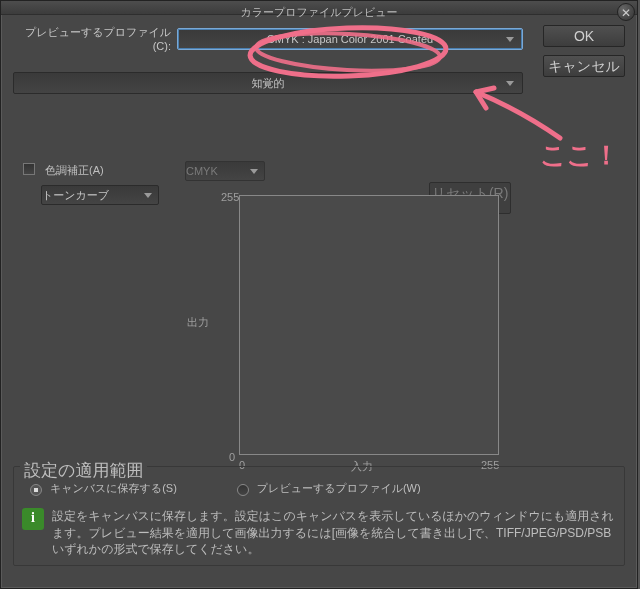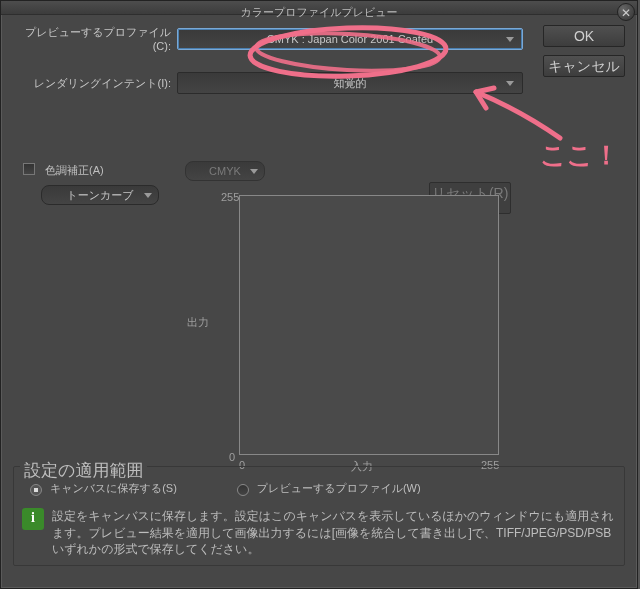--- a/index.html
+++ b/index.html
@@ -11,21 +11,21 @@
   .body { position:relative; padding:10px 12px; color:#bfbfbf; font-size:11px; height:565px;}
   .row { display:flex; align-items:center; gap:6px; }
   .lbl { width:158px; text-align:right; color:#c7c7c7;}
   .combo { flex:1; height:22px; background:linear-gradient(#3a3a3a,#444); border:1px solid #2b2b2b; border-radius:2px; position:relative; color:#c7c7c7; text-align:center; line-height:20px; font-size:11px; cursor:pointer;}
   .combo.sel { border:1px solid #7aa9d6; box-shadow:0 0 0 1px #4a7fb0 inset;}
   .combo .tri { position:absolute; right:8px; top:8px; width:0;height:0;border-left:4px solid transparent;border-right:4px solid transparent;border-top:5px solid #9a9a9a;}
   .btn { width:82px; height:22px; background:linear-gradient(#505050,#3d3d3d); border:1px solid #262626; border-radius:2px; color:#cfcfcf; font-size:14px; text-align:center; line-height:20px; cursor:pointer;}
   .btn.disabled { color:#7a7a7a; background:#3f3f3f; border:1px solid #2e2e2e; cursor:default;}
   .rightstack { position:absolute; right:12px; top:10px; display:flex; flex-direction:column; gap:8px;}
   .chkbox { width:12px; height:12px; border:1px solid #777; background:linear-gradient(#333,#444); display:inline-block; vertical-align:middle; margin-right:4px; cursor:pointer;}
-  .smallcombo { width:100px; height:20px; background:linear-gradient(#3a3a3a,#444); border:1px solid #2b2b2b; border-radius:8px; position:relative; color:#c7c7c7; text-align:center; line-height:18px; font-size:11px; cursor:pointer;}
+  .smallcombo { width:100px; height:20px; background:linear-gradient(#3a3a3a,#444); border:1px solid #2b2b2b; border-radius:2px; position:relative; color:#c7c7c7; line-height:18px; font-size:11px; cursor:pointer;}
   .smallcombo .tri{ position:absolute; right:6px; top:7px; width:0;height:0;border-left:4px solid transparent;border-right:4px solid transparent;border-top:5px solid #9a9a9a;}
   .smallcombo.disabled { color:#7a7a7a; border-color:#333; cursor:default;}
   .reset { width:82px; height:32px;margin-top:21px; }
   .graph { position:absolute; left:200px; top:180px; width:300px; height:280px;}
   .graphbox { width:260px; height:260px; background:#4a4a4a; border:1px solid #888;}
   .axislbl { color:#9f9f9f; font-size:11px;}
   .bottompanel { position:absolute; left:12px; right:12px; bottom:14px; padding:10px 8px 8px; border:1px solid #383838; border-radius:2px;}
   .bottompanel .legend { position:absolute; top:-8px; left:6px; background:#474747; padding:0 4px; color:#bfbfbf; font-size:17px;}
   .radio { width:12px;height:12px;border-radius:50%; border:1px solid #888; background:radial-gradient(circle,#ddd 30%, #555 31%); display:inline-block; vertical-align:middle; margin-right:5px; cursor:pointer;}
   .radio.empty{ background:linear-gradient(#333,#444);}
@@ -53,21 +53,20 @@
 
     <div style="display:flex;flex-direction:column;gap:20px; width:510px;">
       <div class="row">
         <div class="lbl">プレビューするプロファイル(C):</div>
         <div class="combo sel">
           <span>CMYK : Japan Color 2001 Coated</span>
           <div class="tri"></div>
         </div>
       </div>
       <div class="row">
-        <div class="lbl">レンダリングインテント(I):</div>
         <div class="combo">
           <span>知覚的</span>
           <div class="tri"></div>
         </div>
       </div>
     </div>
 
     <div style="position:absolute; left:22px; top:148px; display:flex; align-items:flex-start; gap:6px;">
       <span class="chkbox"></span>
       <span>色調補正(A)</span>

